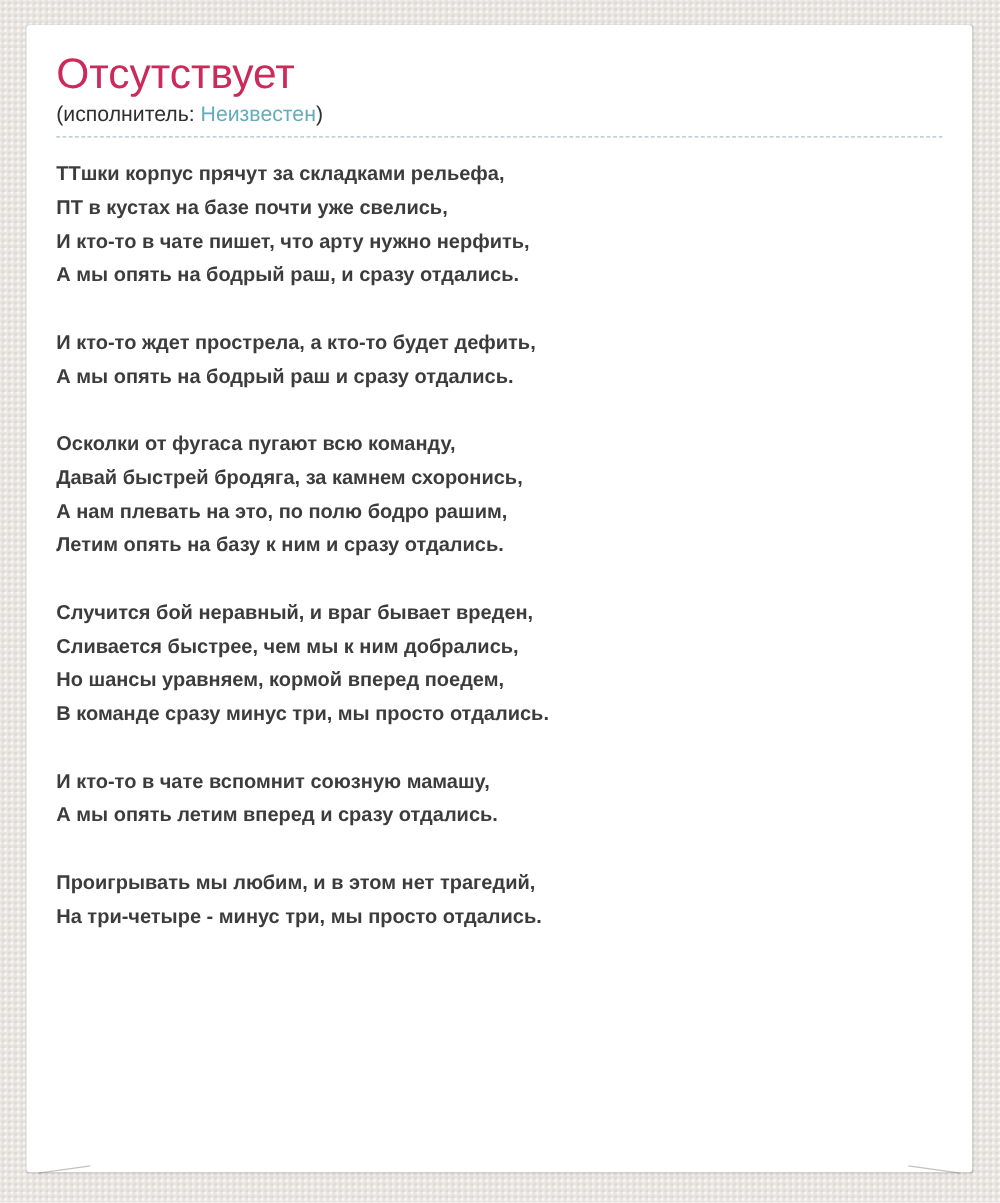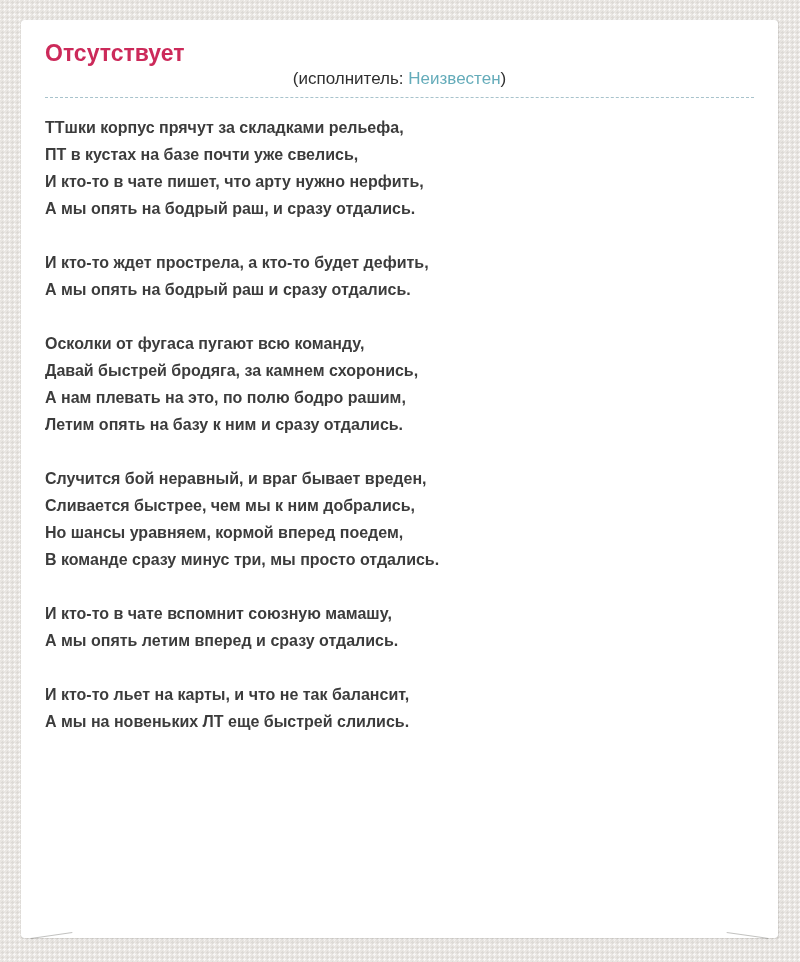--- a/index.html
+++ b/index.html
@@ -23,32 +23,31 @@
       top: 20px;
       width: 757px;
       height: 918px;
       background: var(--card-background, #ffffff);
       border-radius: 3px;
       box-shadow: 0 0 1px rgba(0,0,0,0.28), 1px 1px 3px rgba(0,0,0,0.10);
       padding: 20px 24px 20px 24px;
     }
     .song-title {
       margin: 0;
-      font-size: 23px;
+      font-size: 34px;
       line-height: 1.15;
-      font-weight: bold;
+      font-weight: normal;
       color: var(--title, #cc2a5a);
     }
     .subtitle {
       font-size: 17px;
       line-height: 1.2;
       color: #2f2f2f;
       padding: 3px 0 7px 0;
       border-bottom: 1px dashed var(--divider, #a8c3cc);
-      text-align: center;
     }
     .artist-link {
       color: var(--artist-link, #65acba);
       text-decoration: none;
       cursor: pointer;
     }
     .lyrics {
       margin-top: 16px;
       font-size: 16px;
       font-weight: bold;
@@ -78,18 +77,18 @@
       <a class="artist-link" href="#">Неизвестен</a><span>)</span>
     </div>
   </div>
 
   <div class="lyrics">
       <p class="stanza">ТТшки корпус прячут за складками рельефа,<br>ПТ в кустах на базе почти уже свелись,<br>И кто-то в чате пишет, что арту нужно нерфить,<br>А мы опять на бодрый раш, и сразу отдались.</p>
       <p class="stanza">И кто-то ждет прострела, а кто-то будет дефить,<br>А мы опять на бодрый раш и сразу отдались.</p>
       <p class="stanza">Осколки от фугаса пугают всю команду,<br>Давай быстрей бродяга, за камнем схоронись,<br>А нам плевать на это, по полю бодро рашим,<br>Летим опять на базу к ним и сразу отдались.</p>
       <p class="stanza">Случится бой неравный, и враг бывает вреден,<br>Сливается быстрее, чем мы к ним добрались,<br>Но шансы уравняем, кормой вперед поедем,<br>В команде сразу минус три, мы просто отдались.</p>
       <p class="stanza">И кто-то в чате вспомнит союзную мамашу,<br>А мы опять летим вперед и сразу отдались.</p>
-      <p class="stanza">И кто-то льет на карты, и что не так балансит,<br>А мы на новеньких ЛТ еще быстрей слились.</p>
+      <p class="stanza">Проигрывать мы любим, и в этом нет трагедий,<br>На три-четыре - минус три, мы просто отдались.</p>
     </div>
 
   <div class="curl curl-left"></div>
   <div class="curl curl-right"></div>
 </div>
 
 </body></html>

